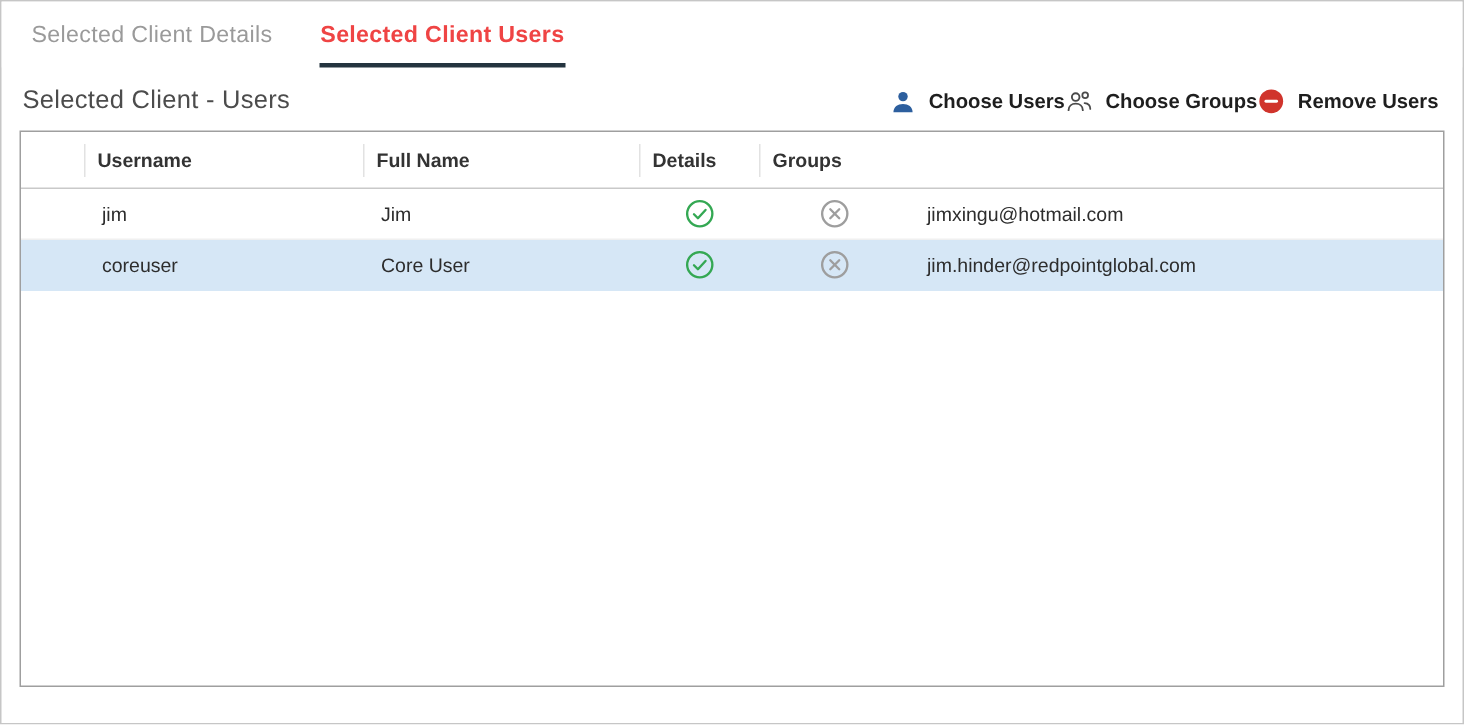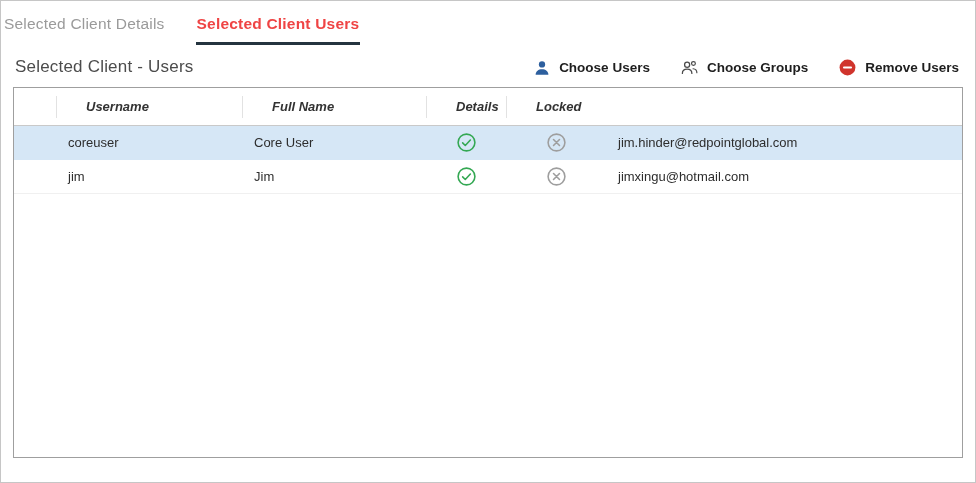--- a/index.html
+++ b/index.html
@@ -10,21 +10,21 @@
     width: 976px; height: 483px;
     border: 1px solid #c6c6c6;
     background: #ffffff;
     overflow: hidden;
   }
 
   
   .tabbar {
     display: flex;
     gap: 30px;
-    padding: 10px 0 0 2px;
+    padding: 10px 0 0 19px;
     background: #ffffff;
   }
   .tab {
     font-size: 15.5px;
     letter-spacing: 0.2px;
     padding: 4px 1px 9px 1px;
     color: #9a9a9a;
     cursor: pointer;
     border-bottom: 3px solid transparent;
     font-weight: 500;
@@ -40,21 +40,21 @@
     display: flex;
     align-items: flex-end;
     justify-content: space-between;
     padding: 12px 16px 10px 14px;
   }
   .section-title {
     font-size: 17px;
     color: #4c4c4c;
     letter-spacing: 0.2px;
   }
-  .actions { display: flex; align-items: center; gap: 30px; }
+  .actions { display: flex; align-items: center; }
   .action {
     display: flex;
     align-items: center;
     gap: 8px;
     background: none;
     border: none;
     font-family: "Liberation Sans", sans-serif;
     font-size: 13.5px;
     font-weight: 600;
     color: #1e1e1e;
@@ -77,25 +77,24 @@
   }
   .thead {
     height: 38px;
     border-bottom: 1px solid #c9c9c9;
     font-size: 13px;
     font-weight: bold;
     color: #333333;
     background: #ffffff;
   }
   .thead .cell {
-    padding-left: 29px;
+    padding-left: 8px;
     height: 22px;
     line-height: 22px;
     border-left: 1px solid #e2e2e2;
-    font-style: italic;
   }
   .thead .cell.first { border-left: none; }
   .trow {
     height: 34px;
     font-size: 13px;
     color: #2d2d2d;
     border-bottom: 1px solid #f0f0f0;
     background: #ffffff;
     cursor: pointer;
   }
@@ -159,55 +158,55 @@
 
     </div>
   </div>
 
   <div class="panel">
     <div class="grid-row thead">
       <div class="cell first"></div>
       <div class="cell">Username</div>
       <div class="cell">Full Name</div>
       <div class="cell">Details</div>
-      <div class="cell">Locked</div>
+      <div class="cell">Groups</div>
     </div>
     <div id="tbody">
+        <div class="grid-row trow">
+          <div class="cell"></div>
+          <div class="cell">jim</div>
+          <div class="cell">Jim</div>
+          <div class="cell icon-cell">
+            <svg viewBox="0 0 24 24" width="21" height="21" aria-hidden="true">
+              <circle cx="12" cy="12" r="9.6" fill="none" stroke="#34a853" stroke-width="1.8"></circle>
+              <path d="M7.6 12.4l3 3 5.8-6.3" fill="none" stroke="#34a853" stroke-width="1.8" stroke-linecap="round" stroke-linejoin="round"></path>
+            </svg>
+          </div>
+          <div class="cell icon-cell">
+            <svg viewBox="0 0 24 24" width="21" height="21" aria-hidden="true">
+              <circle cx="12" cy="12" r="9.6" fill="none" stroke="#9e9e9e" stroke-width="1.8"></circle>
+              <path d="M8.6 8.6l6.8 6.8M15.4 8.6l-6.8 6.8" fill="none" stroke="#9e9e9e" stroke-width="1.8" stroke-linecap="round"></path>
+            </svg>
+          </div>
+          <div class="cell">jimxingu@hotmail.com</div>
+        </div>
         <div class="grid-row trow selected">
           <div class="cell"></div>
           <div class="cell">coreuser</div>
           <div class="cell">Core User</div>
           <div class="cell icon-cell">
             <svg viewBox="0 0 24 24" width="21" height="21" aria-hidden="true">
               <circle cx="12" cy="12" r="9.6" fill="none" stroke="#34a853" stroke-width="1.8"></circle>
               <path d="M7.6 12.4l3 3 5.8-6.3" fill="none" stroke="#34a853" stroke-width="1.8" stroke-linecap="round" stroke-linejoin="round"></path>
             </svg>
           </div>
           <div class="cell icon-cell">
             <svg viewBox="0 0 24 24" width="21" height="21" aria-hidden="true">
               <circle cx="12" cy="12" r="9.6" fill="none" stroke="#9e9e9e" stroke-width="1.8"></circle>
               <path d="M8.6 8.6l6.8 6.8M15.4 8.6l-6.8 6.8" fill="none" stroke="#9e9e9e" stroke-width="1.8" stroke-linecap="round"></path>
             </svg>
           </div>
           <div class="cell">jim.hinder@redpointglobal.com</div>
         </div>
-        <div class="grid-row trow">
-          <div class="cell"></div>
-          <div class="cell">jim</div>
-          <div class="cell">Jim</div>
-          <div class="cell icon-cell">
-            <svg viewBox="0 0 24 24" width="21" height="21" aria-hidden="true">
-              <circle cx="12" cy="12" r="9.6" fill="none" stroke="#34a853" stroke-width="1.8"></circle>
-              <path d="M7.6 12.4l3 3 5.8-6.3" fill="none" stroke="#34a853" stroke-width="1.8" stroke-linecap="round" stroke-linejoin="round"></path>
-            </svg>
-          </div>
-          <div class="cell icon-cell">
-            <svg viewBox="0 0 24 24" width="21" height="21" aria-hidden="true">
-              <circle cx="12" cy="12" r="9.6" fill="none" stroke="#9e9e9e" stroke-width="1.8"></circle>
-              <path d="M8.6 8.6l6.8 6.8M15.4 8.6l-6.8 6.8" fill="none" stroke="#9e9e9e" stroke-width="1.8" stroke-linecap="round"></path>
-            </svg>
-          </div>
-          <div class="cell">jimxingu@hotmail.com</div>
-        </div>
       </div>
   </div>
 
 </div>
 
 </body></html>

